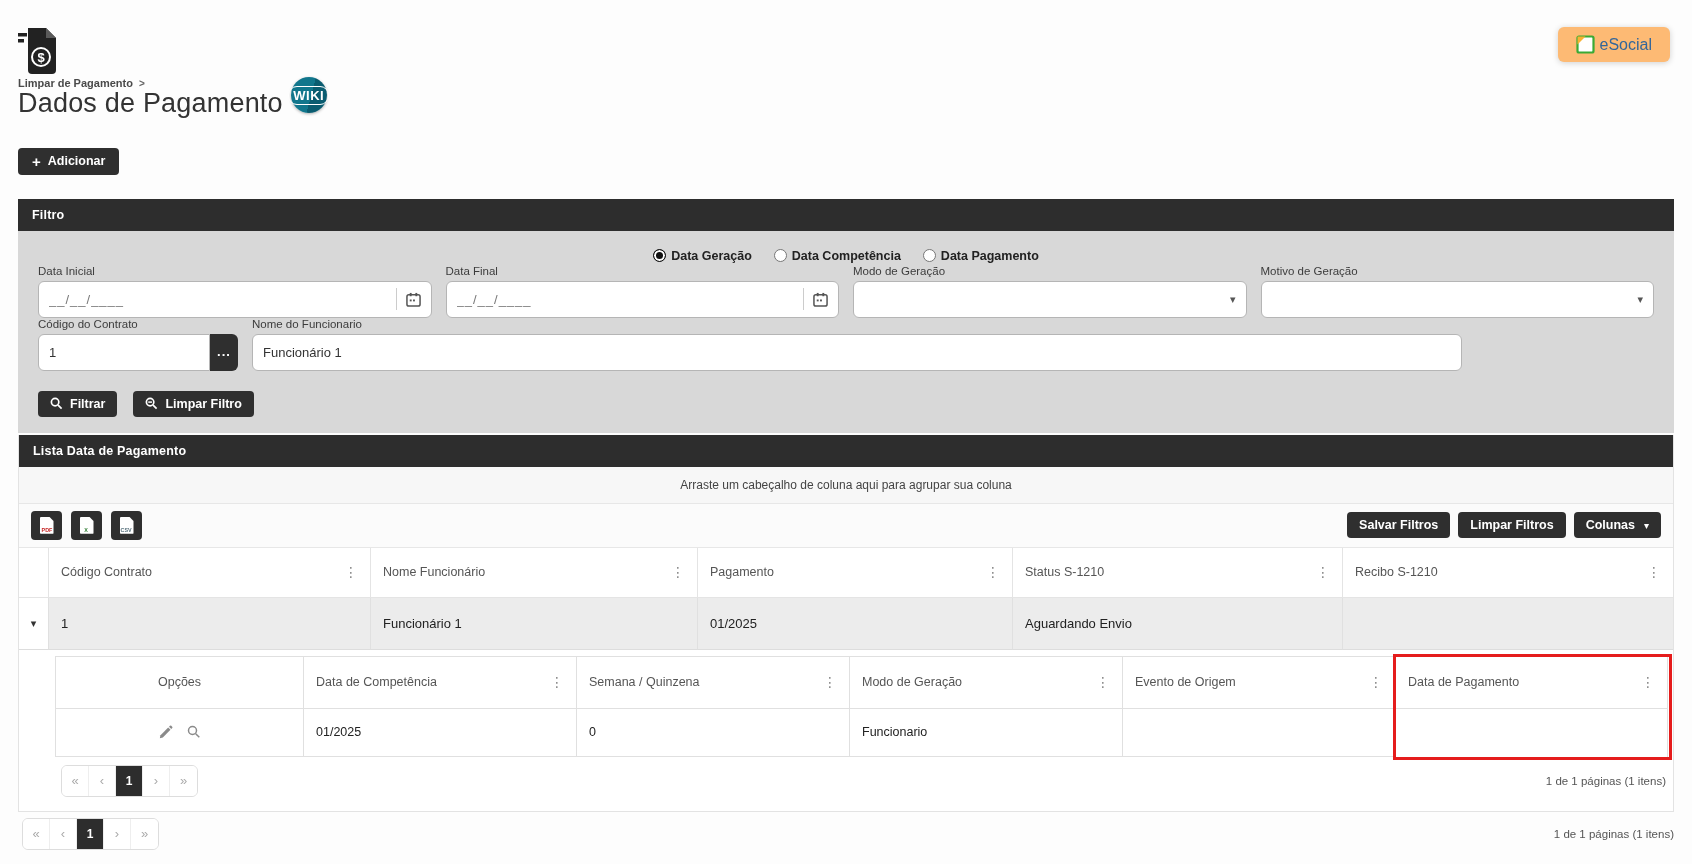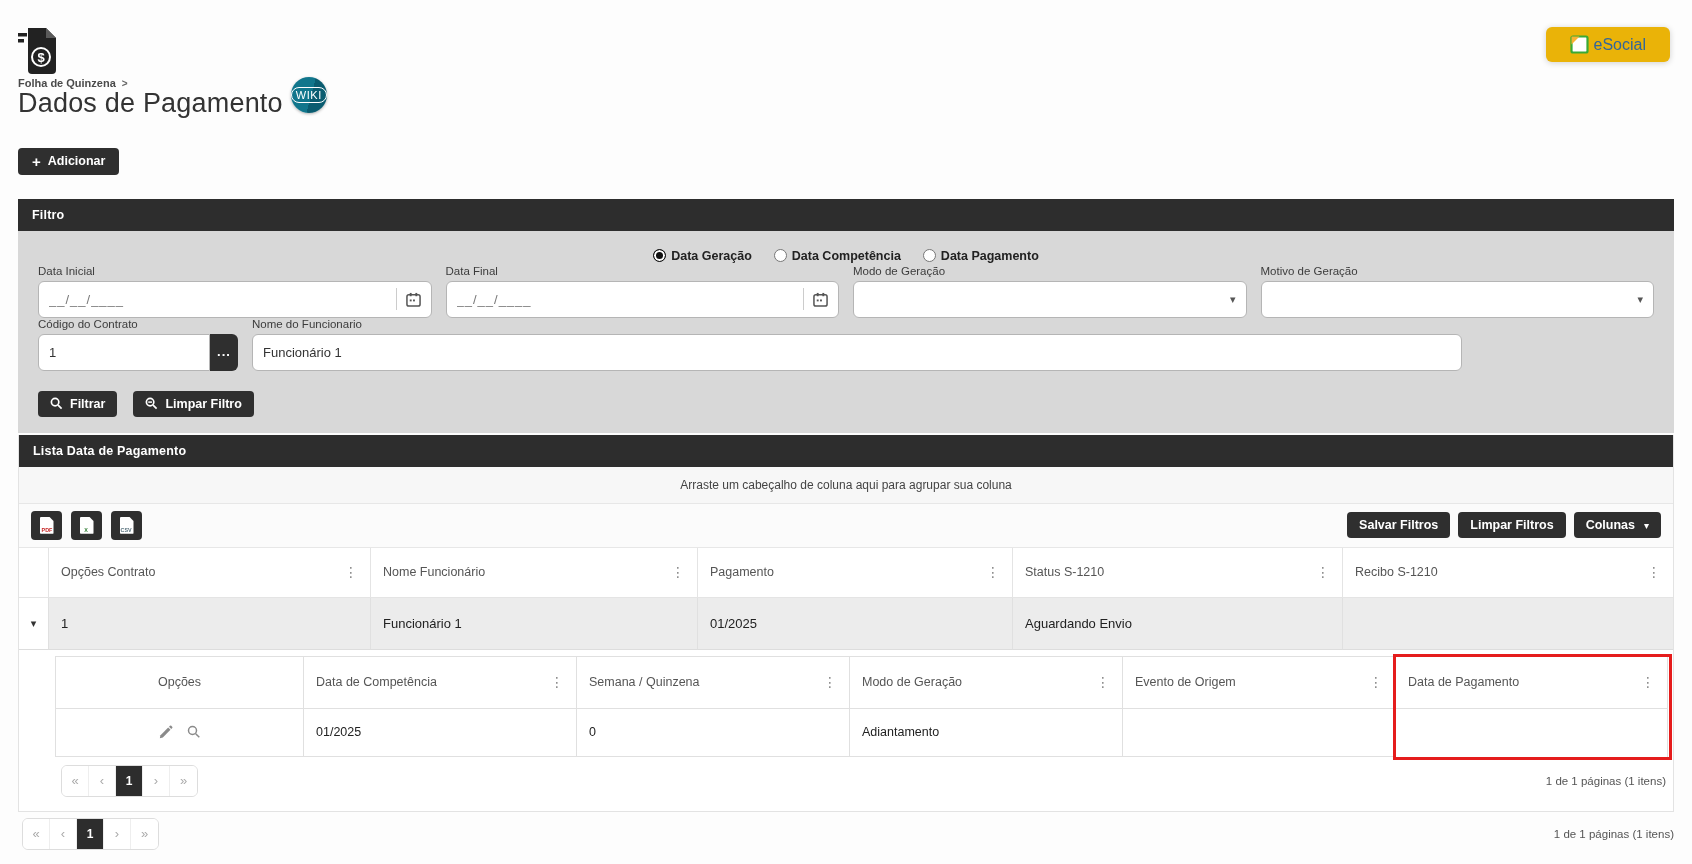--- a/index.html
+++ b/index.html
@@ -15,23 +15,23 @@
   .payroll-icon { display:block; }
   .breadcrumb { margin-top:3px; font-size:11px; font-weight:bold; color:#4a4a4a; display:flex; gap:6px; align-items:center; }
   .breadcrumb .chev { color:#666; font-size:10px; }
   .title-row { display:flex; align-items:flex-start; gap:8px; }
   .page-title { font-size:27px; font-weight:500; color:#333; letter-spacing:.2px; line-height:1.1; }
   .wiki-badge { width:36px; height:36px; border-radius:50%;
     background:linear-gradient(105deg,#11768c 55%,#0a5c70 55%);
     display:flex; align-items:center; justify-content:center; margin-top:-12px; cursor:pointer;
     box-shadow:0 1px 3px rgba(0,0,0,.3); }
   .wiki-inner { border:1.5px solid #fff; border-radius:9px; padding:1px 4px;
-    font-size:11px; font-weight:normal; color:#fff; letter-spacing:.5px; }
-  .esocial-card { position:absolute; top:27px; right:22px; background:#eab308; border-radius:6px;
-    box-shadow:0 1px 6px rgba(0,0,0,.18); padding:8px 24px; display:flex; align-items:center; gap:5px; }
+    font-size:13px; font-weight:bold; color:#fff; letter-spacing:.5px; }
+  .esocial-card { position:absolute; top:27px; right:22px; background:#fdba74; border-radius:6px;
+    box-shadow:0 1px 6px rgba(0,0,0,.18); padding:8px 18px; display:flex; align-items:center; gap:5px; }
   .esocial-text { color:#33669a; font-size:16px; }
 
   
   .dark-btn { background:#2f2f2f; color:#fff; border:none; border-radius:4px;
     font-family:inherit; font-weight:bold; font-size:12.5px; padding:6px 12px;
     display:inline-flex; align-items:center; gap:7px; cursor:pointer; }
   .add-btn { margin:29px 0 0 18px; padding:6px 14px; }
   .plus-glyph { font-size:15px; font-weight:bold; line-height:1; }
 
   
@@ -131,21 +131,21 @@
   <div class="head">
     <svg class="payroll-icon" width="40" height="46" viewBox="0 0 40 46">
       <rect x="0" y="5" width="9" height="3.5" fill="#222"></rect>
       <rect x="0" y="11" width="6" height="3.5" fill="#222"></rect>
       <path d="M10 0 h18 l10 10 v32 a4 4 0 0 1 -4 4 H14 a4 4 0 0 1 -4 -4 z" fill="#222"></path>
       <path d="M28 0 l10 10 h-10 z" fill="#5a5a5a"></path>
       <circle cx="23" cy="29" r="9" fill="none" stroke="#fff" stroke-width="2"></circle>
       <text x="23" y="33.5" text-anchor="middle" font-size="13" font-weight="bold" fill="#fff">$</text>
     </svg>
     <div class="breadcrumb">
-      <span>Folha de Quinzena</span>
+      <span>Limpar de Pagamento</span>
       <span class="chev">&gt;</span>
     </div>
     <div class="title-row">
       <h1 class="page-title">Dados de Pagamento</h1>
       <div class="wiki-badge">
         <span class="wiki-inner">WIKI</span>
       </div>
     </div>
     <div class="esocial-card">
       <svg width="19" height="19" viewBox="0 0 19 19">
@@ -304,21 +304,21 @@
           <span>Colunas</span>
           <span class="colunas-caret">▾</span>
         </button>
       </div>
     </div>
 
     <div class="grid">
       <div class="g-head">
         <div class="gh c-exp"></div>
         <div class="gh c1">
-          <span>Opções Contrato</span>
+          <span>Código Contrato</span>
           <span class="dots">⋮</span>
         </div>
         <div class="gh c2">
           <span>Nome Funcionário</span>
           <span class="dots">⋮</span>
         </div>
         <div class="gh c3">
           <span>Pagamento</span>
           <span class="dots">⋮</span>
         </div>
@@ -380,21 +380,21 @@
               </span>
               <span class="row-icon">
                 <svg width="14" height="14" viewBox="0 0 14 14">
                     <circle cx="5.5" cy="5.5" r="4" fill="none" stroke="#8a8a8a" stroke-width="1.5"></circle>
                     <line x1="8.7" y1="8.7" x2="12.3" y2="12.3" stroke="#8a8a8a" stroke-width="1.5"></line>
                   </svg>
               </span>
             </div>
             <div class="nc n1">01/2025</div>
             <div class="nc n2">0</div>
-            <div class="nc n3">Adiantamento</div>
+            <div class="nc n3">Funcionario</div>
             <div class="nc n4"></div>
           </div>
           <div class="red-box"></div>
         </div>
 
         <div class="pagination-bar detail-pagination">
           <div class="pager">
             <span class="pg">«</span>
             <span class="pg">‹</span>
             <span class="pg active">1</span>

